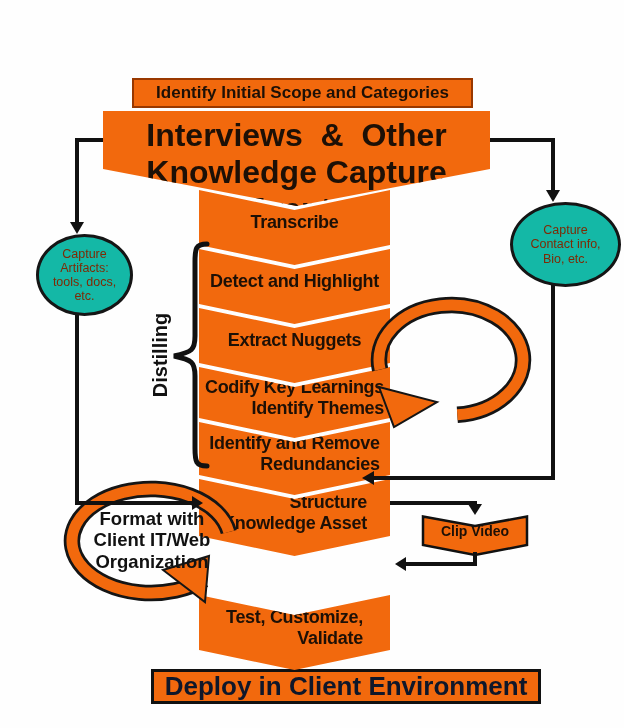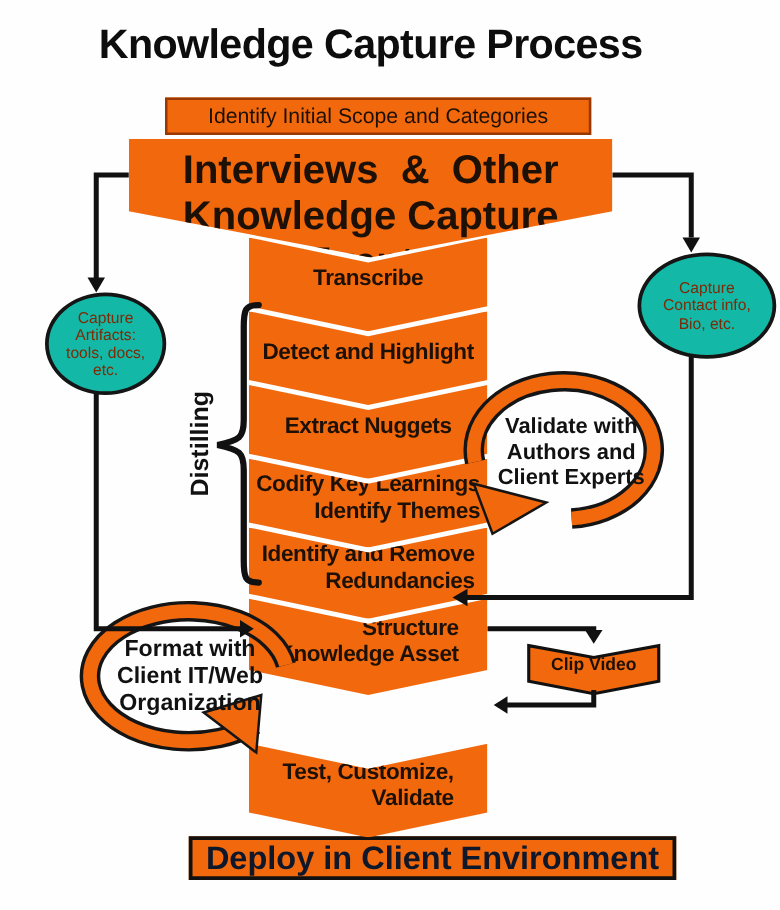--- a/index.html
+++ b/index.html
@@ -11,21 +11,21 @@
   
   #title{
     left:0;top:16px;width:593px;text-align:center;
     font-size:33px;font-weight:bold;color:#0d0d0d;letter-spacing:-0.5px;
   }
   
   #top-bar{
     left:132px;top:78px;width:341px;height:30px;box-sizing:border-box;
     background:#F2690D;border:2px solid #993800;
     display:flex;align-items:center;justify-content:center;
-    font-size:17px;font-weight:normal;color:#1d1006;
+    font-size:17px;font-weight:bold;color:#1d1006;
   }
   
   #banner{
     left:103px;top:111px;width:387px;height:95px;background:#F2690D;
     clip-path:polygon(0 0,100% 0,100% 61%,50% 100%,0 61%);
     text-align:center;color:#1d1006;font-weight:bold;font-size:32px;line-height:1.16;
     padding-top:6px;box-sizing:border-box;white-space:pre-wrap;
   }
   
   .chev{
@@ -72,21 +72,20 @@
   }
   svg.layer{position:absolute;left:0;top:0;pointer-events:none;}
   #rings-layer{z-index:2;}
   #connector-layer{z-index:3;}
 </style>
 </head>
 <body>
 
 <div id="canvas">
 
-  <div id="title" class="abs">Knowledge Capture Process</div>
 
   <div id="top-bar" class="abs">Identify Initial Scope and Categories</div>
 
   <div id="banner" class="abs">Interviews  &amp;  Other
 Knowledge Capture Events</div>
 
   <div class="chev abs" style="top:190px;height:75px;">Transcribe</div>
   <div class="chev abs" style="top:308px;height:75px;">Extract Nuggets</div>
   <div class="chev abs" style="top:249px;height:75px;">Detect and Highlight</div>
   <div class="chev abs" style="top:367px;height:71px;">Codify Key Learnings
@@ -136,23 +135,20 @@
   </svg>
 
   <div id="circle-left" class="note-circle abs">Capture
 Artifacts:
 tools, docs,
 etc.</div>
   <div id="circle-right" class="note-circle abs">Capture
 Contact info,
 Bio, etc.</div>
 
-  <div id="validate-label" class="ring-label abs">Validate with
-Authors and
-Client Experts</div>
   <div id="format-label" class="ring-label abs">Format with
 Client IT/Web
 Organization</div>
 
   <div id="distilling" class="abs">Distilling</div>
 
   <div id="clip-video-label" class="abs">Clip Video</div>
 
   <div id="deploy-bar" class="abs">Deploy in Client Environment</div>
 

